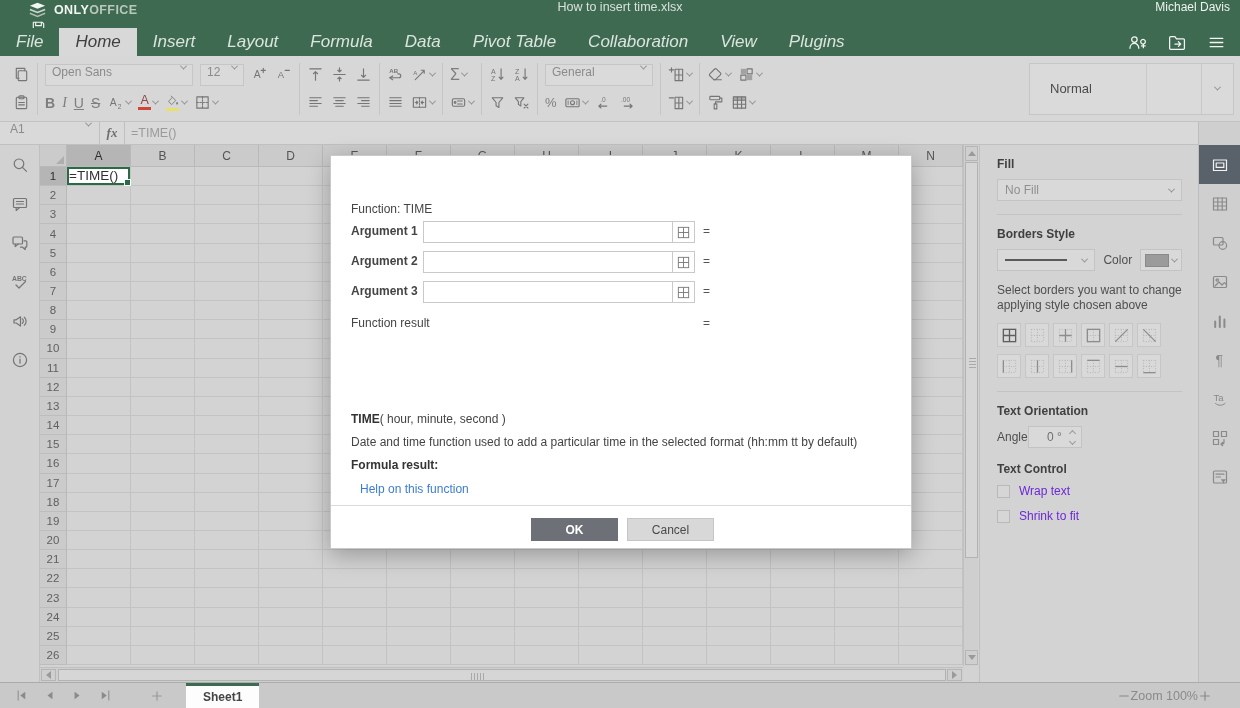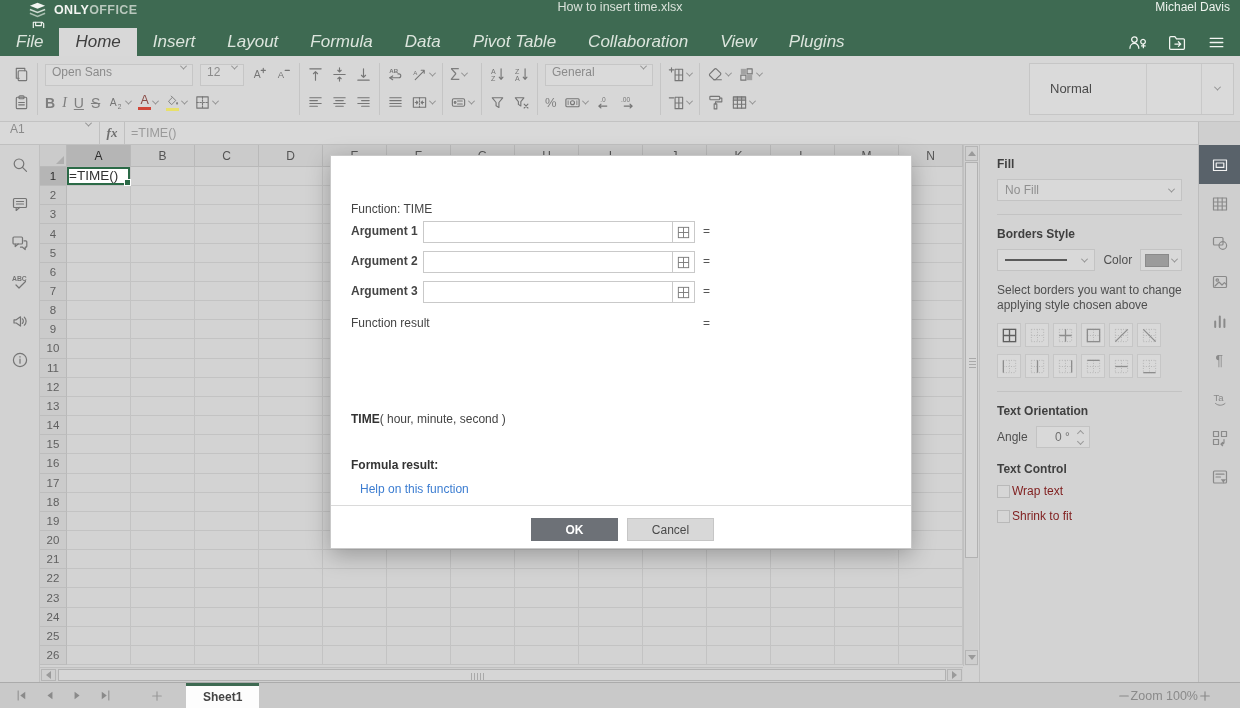--- a/index.html
+++ b/index.html
@@ -90,27 +90,27 @@
   .p-select { background:#d9d9d9; border:1px solid #c3c3c3; height:22px; display:flex; align-items:center; justify-content:space-between; padding:0 7px; color:#909090; }
   .p-hr { border:none; border-top:1px solid #c3c3c3; margin:13px 0 12px; }
   .b-row { display:flex; align-items:center; gap:8px; margin-bottom:12px; }
   .line-select { width:104px; background:#d9d9d9; border:1px solid #c3c3c3; height:22px; display:flex; align-items:center; justify-content:space-between; padding:0 7px; }
   .line-sample { width:62px; height:2px; background:#5a5a5a; }
   .swatch { width:44px; background:#d9d9d9; border:1px solid #c3c3c3; height:22px; display:flex; align-items:center; justify-content:space-between; padding:0 4px; }
   .swatch .cc { width:24px; height:13px; background:#9b9b9b; border:1px solid #8a8a8a; }
   .p-hint { color:#4f4f4f; line-height:15px; width:196px; margin-bottom:10px; }
   .bbtns { display:flex; gap:4px; margin-bottom:7px; }
   .bbtn { width:24px; height:24px; background:#d9d9d9; border:1px solid #c6c6c6; display:flex; align-items:center; justify-content:center; }
-  .angle-row { display:flex; align-items:center; gap:8px; margin-bottom:14px; }
+  .angle-row { display:flex; align-items:center; gap:0; margin-bottom:14px; }
   .spinner { width:54px; height:22px; background:#d9d9d9; border:1px solid #c3c3c3; display:flex; align-items:center; }
   .spinner .val { flex:1; text-align:right; padding-right:5px; color:#6f6f6f; }
   .spin-arrows { width:14px; display:flex; flex-direction:column; align-items:center; gap:3px; padding-right:2px; }
   .sp-up { width:5px; height:5px; border-left:1.3px solid #9a9a9a; border-top:1.3px solid #9a9a9a; transform:rotate(45deg); }
   .sp-dn { width:5px; height:5px; border-right:1.3px solid #9a9a9a; border-bottom:1.3px solid #9a9a9a; transform:rotate(45deg); }
-  .chk-row { display:flex; align-items:center; gap:2px; margin-bottom:11px; color:#7f1d1d; }
+  .chk-row { display:flex; align-items:center; gap:9px; margin-bottom:11px; color:#6d28d9; }
   .chk { width:13px; height:13px; background:#d6d6d6; border:1px solid #b9b9b9; }
 
   
   .rightstrip { position:absolute; left:1198px; top:122px; width:42px; bottom:26px; background:#cfcfcf; border-left:1px solid #bdbdbd; color:#8a8a8a; }
   .rs-ic { width:42px; height:39px; display:flex; align-items:center; justify-content:center; }
   .rs-ic.active { background:#59626a; color:#f2f2f2; }
   .rs-spacer { height:23px; }
 
   
   .statusbar { position:absolute; left:0; top:682px; width:1240px; height:26px; background:#c9c9c9; border-top:1px solid #ababab; display:flex; align-items:center; color:#8a8a8a; }
@@ -1531,20 +1531,21 @@
       </span>
     </div>
   <div class="dlg-eq" style="top:128px">=</div>
 
   <div class="dlg-abs" style="left:20px;top:160px">Function result</div>
   <div class="dlg-eq" style="top:160px">=</div>
 
   <div class="dlg-abs" style="left:20px;top:256px">
     <b style="color:#333">TIME</b><span>( hour, minute, second )</span>
   </div>
+  <div class="dlg-abs" style="left:20px;top:279px;width:540px">Date and time function used to add a particular time in the selected format (hh:mm tt by default)</div>
   <div class="dlg-abs" style="left:20px;top:302px;font-weight:700;color:#333">Formula result:</div>
   <div class="dlg-abs help-link" style="left:29px;top:326px">Help on this function</div>
 
   <div class="dlg-footer">
     <div class="btn-ok">OK</div>
     <div class="btn-cancel">Cancel</div>
   </div>
 </div>
 
 </body></html>

